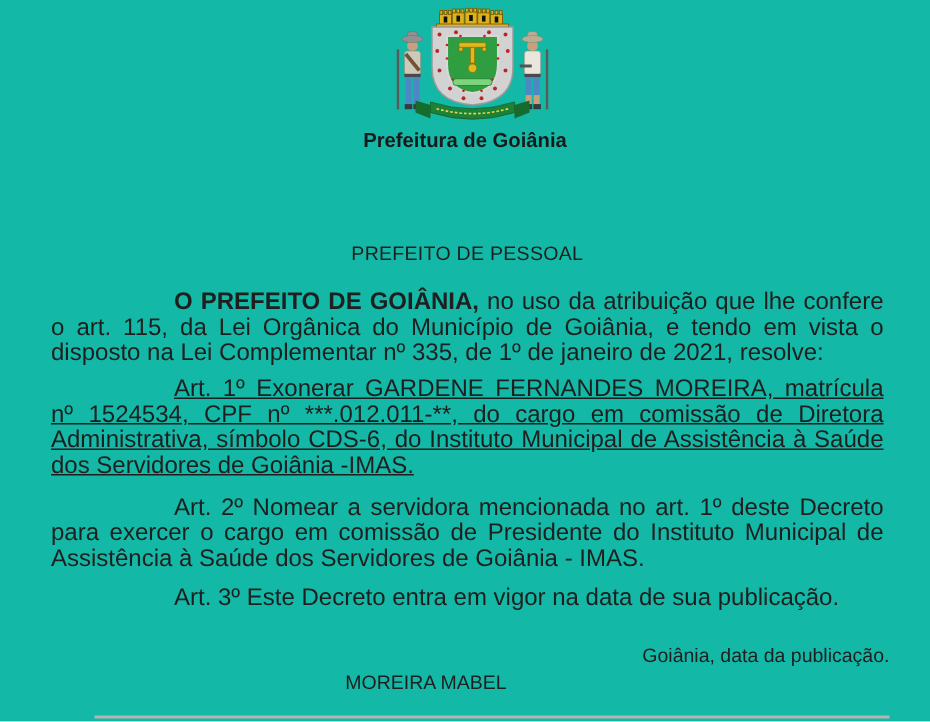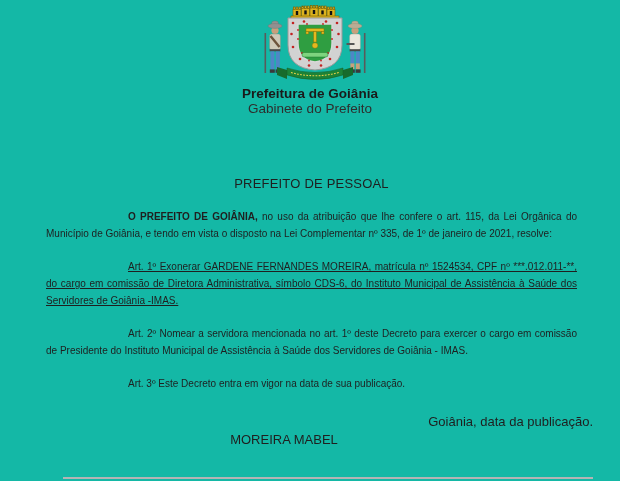--- a/index.html
+++ b/index.html
@@ -5,21 +5,21 @@
   html,body { margin:0; padding:0; background:#ffffff; }
   .page {
     width:620px; height:481px; position:relative; background:#14b8a6;
     font-family:"Liberation Sans", sans-serif; color:#1f1f1f; overflow:hidden;
   }
   .crest { margin:5px auto 0; width:106px; height:78px; transform:translateX(5px); }
   .org  { text-align:center; font-weight:bold; font-size:13.5px; line-height:15px; margin-top:3px; color:#1a1a1a; }
   .dept { text-align:center; font-size:13.5px; line-height:15px; color:#2e2e2e; }
   .content { padding:0 27px 0 30px; }
   .title { text-align:center; font-size:13px; line-height:17px; margin-top:59px; letter-spacing:0.2px; }
-  .par { font-size:10px; line-height:17px; text-align:justify; text-indent:82px; margin:16px; }
+  .par { font-size:16px; line-height:17px; text-align:justify; text-indent:82px; margin:4px; }
   .par b { font-weight:bold; }
   .par-1 { margin-top:16px; }
   .par-2 { margin-top:7px;text-decoration:underline; }
   .par-3 { margin-top:11px; }
   .par-4 { margin-top:9px; }
   .dateline { text-align:right; font-size:13px; line-height:17px; margin-top:21px; }
   .signature { text-align:center; font-size:13px; line-height:16px; margin-top:2px; padding-right:55px; }
   .bottom-rule { position:absolute; left:63px; right:27px; bottom:2px; height:2px; background:#b4b4b4; }
 </style>
 </head>
@@ -131,21 +131,20 @@
       <rect x="40" y="47.5" width="26" height="4.5" rx="2" fill="#7ed47e" stroke="#1f7a30" stroke-width="0.5"></rect>
 
       <path d="M15 62 L25 65 L25 74 L15 70 Z" fill="#176b2c"></path>
       <path d="M91 62 L81 65 L81 74 L91 70 Z" fill="#176b2c"></path>
       <path d="M25 63 Q53 72 81 63 L81 70 Q53 79 25 70 Z" fill="#1d8236" stroke="#145c24" stroke-width="0.5"></path>
       <path d="M29 67.5 Q53 74 77 67.5" stroke="#e9d44a" stroke-width="1.1" stroke-dasharray="1.8 1.3" fill="none"></path>
     </svg>
   </div>
 
   <div class="org">Prefeitura de Goiânia</div>
-  <div class="dept">Gabinete do Prefeito</div>
 
   <div class="content">
     <div class="title">PREFEITO DE PESSOAL</div>
 
     <p class="par par-1"><b>O PREFEITO DE GOIÂNIA,</b><span> no uso da atribuição que lhe confere o art. 115, da Lei Orgânica do Município de Goiânia, e tendo em vista o disposto na Lei Complementar nº 335, de 1º de janeiro de 2021, resolve:</span></p>
 
     <p class="par par-2"><b></b><span>Art. 1º Exonerar GARDENE FERNANDES MOREIRA, matrícula nº 1524534, CPF nº ***.012.011-**, do cargo em comissão de Diretora Administrativa, símbolo CDS-6, do Instituto Municipal de Assistência à Saúde dos Servidores de Goiânia -IMAS.</span></p>
 
     <p class="par par-3"><b></b><span>Art. 2º Nomear a servidora mencionada no art. 1º deste Decreto para exercer o cargo em comissão de Presidente do Instituto Municipal de Assistência à Saúde dos Servidores de Goiânia - IMAS.</span></p>
 

